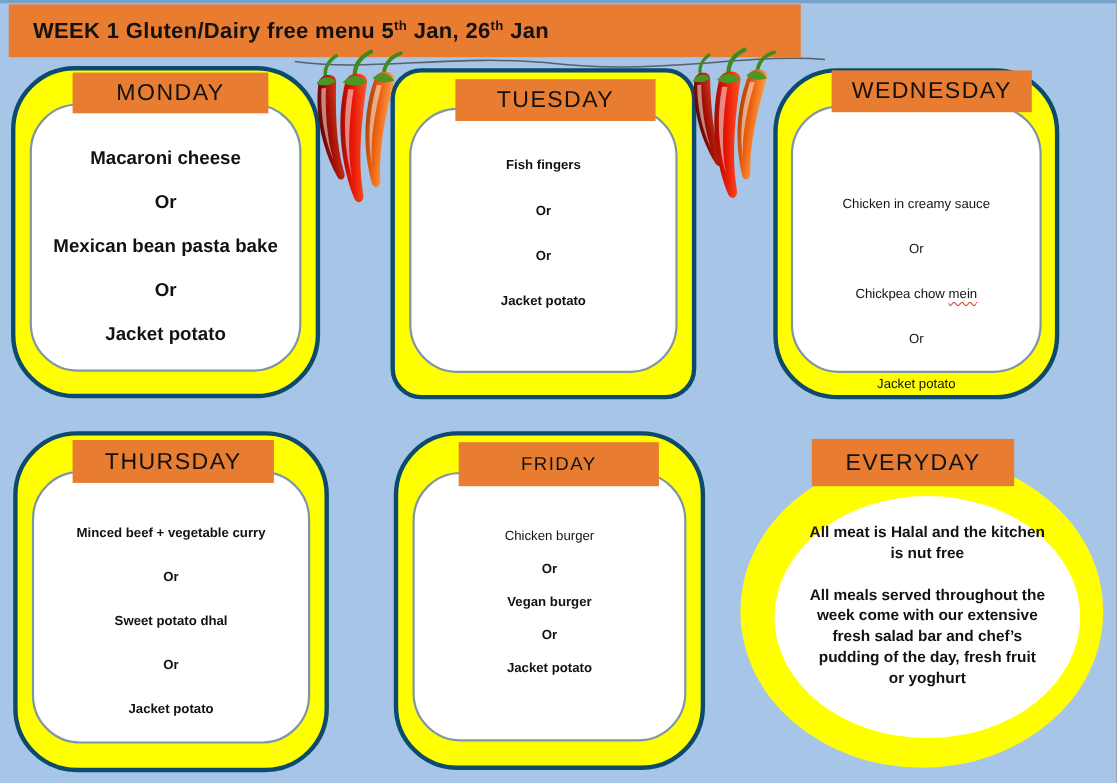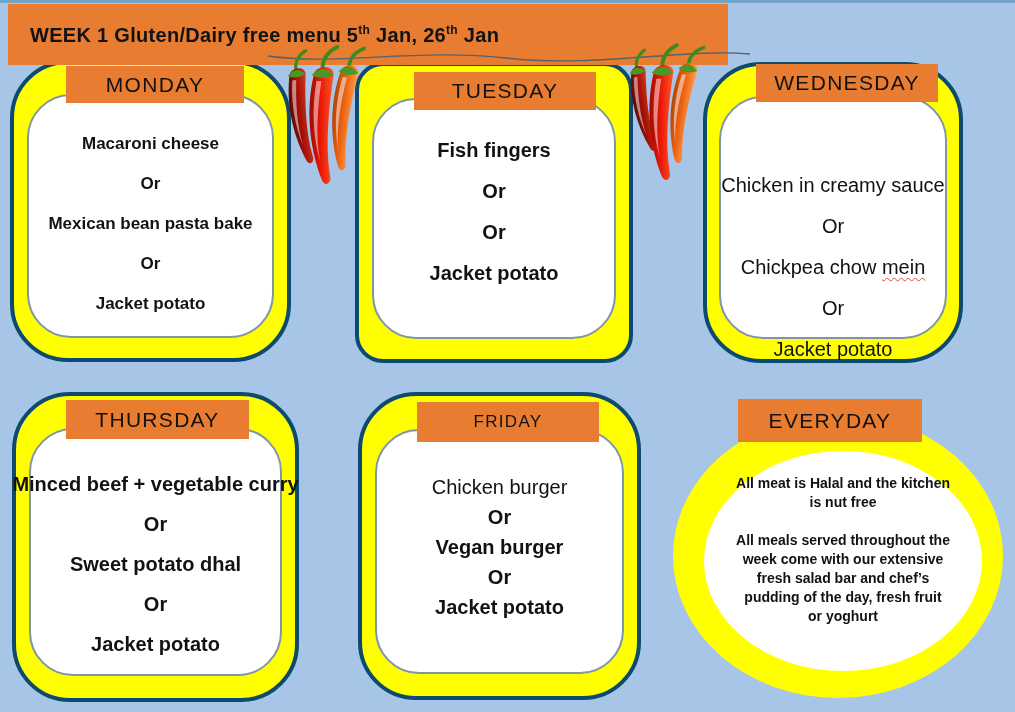--- a/index.html
+++ b/index.html
@@ -4,21 +4,21 @@
 <style>
   html,body { margin:0; padding:0; background:#888; }
   .stage {
     position:relative; width:1015px; height:712px; overflow:hidden;
     background:#A7C5E6; font-family:"Liberation Sans", sans-serif; color:#121212;
   }
   .top-edge { position:absolute; left:0; top:0; right:0; height:3px; background:#76A2C9; }
 
   
   .title-banner {
-    position:absolute; left:8px; top:4px; width:720px; height:61px;
+    position:absolute; left:8px; top:4px; width:720px; height:48px;
     background:#E87C30; display:flex; align-items:center; padding-left:22px;
     box-sizing:border-box; z-index:3;
   }
   .title-text { font-size:20px; font-weight:700; letter-spacing:.3px; white-space:nowrap; }
   .tsup { font-size:12px; font-weight:700; }
 
   
   .card {
     position:absolute; background:#FFFF00; border:4px solid #0c4a6e;
     border-radius:58px; box-sizing:border-box; z-index:2;
@@ -31,21 +31,21 @@
     position:absolute; background:#E87C30; display:flex; align-items:center;
     justify-content:center; z-index:4;
   }
   .day-label { font-size:21px; font-weight:400; letter-spacing:1.3px; white-space:nowrap; }
   .day-label--small { font-size:17px; }
 
   .items {
     position:absolute; left:0; right:0; display:flex; flex-direction:column;
     align-items:center; text-align:center; z-index:3;
   }
-  .item { font-weight:700; font-size:20px; line-height:24px; white-space:nowrap; }
+  .item { font-weight:700; font-size:12px; line-height:24px; white-space:nowrap; }
   .item.regular { font-weight:400; }
   .misspelled {
     text-decoration:underline wavy #E0443A;
     text-decoration-thickness:1px; text-underline-offset:3px;
   }
 
   #monday   { left:10px;  top:60px;  width:281px; height:302px; }
   #monday .card-inner    { left:13px; right:13px; top:30px; bottom:20px; }
   #monday .day-banner    { left:52px; top:2px;  width:178px; height:37px; }
   #monday .items         { top:68px;  row-gap:16px; }

